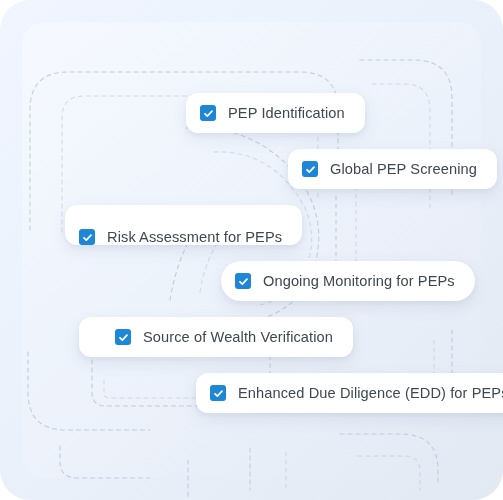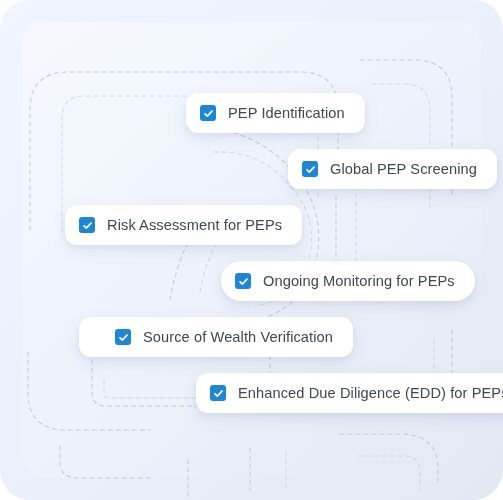--- a/index.html
+++ b/index.html
@@ -98,21 +98,21 @@
   .pill-label {
     font-size: 14.6px;
     color: #3f4753;
     letter-spacing: 0.1px;
     line-height: 1;
   }
 
   
   .pill-0 { left: 186px; top: 93px;  }
   .pill-1 { left: 288px; top: 149px; }
-  .pill-2 { left: 65px;  top: 205px; }
+  .pill-2 { left: 65px;  top: 205px; align-items: flex-end; }
   .pill-3 { left: 221px; top: 261px; border-radius: 20px; }
   .pill-4 { left: 79px;  top: 317px; padding-left: 36px; }
   .pill-5 { left: 196px; top: 373px; }
 </style>
 </head>
 <body>
 
 <div id="stage">
 
   <div class="panel">

